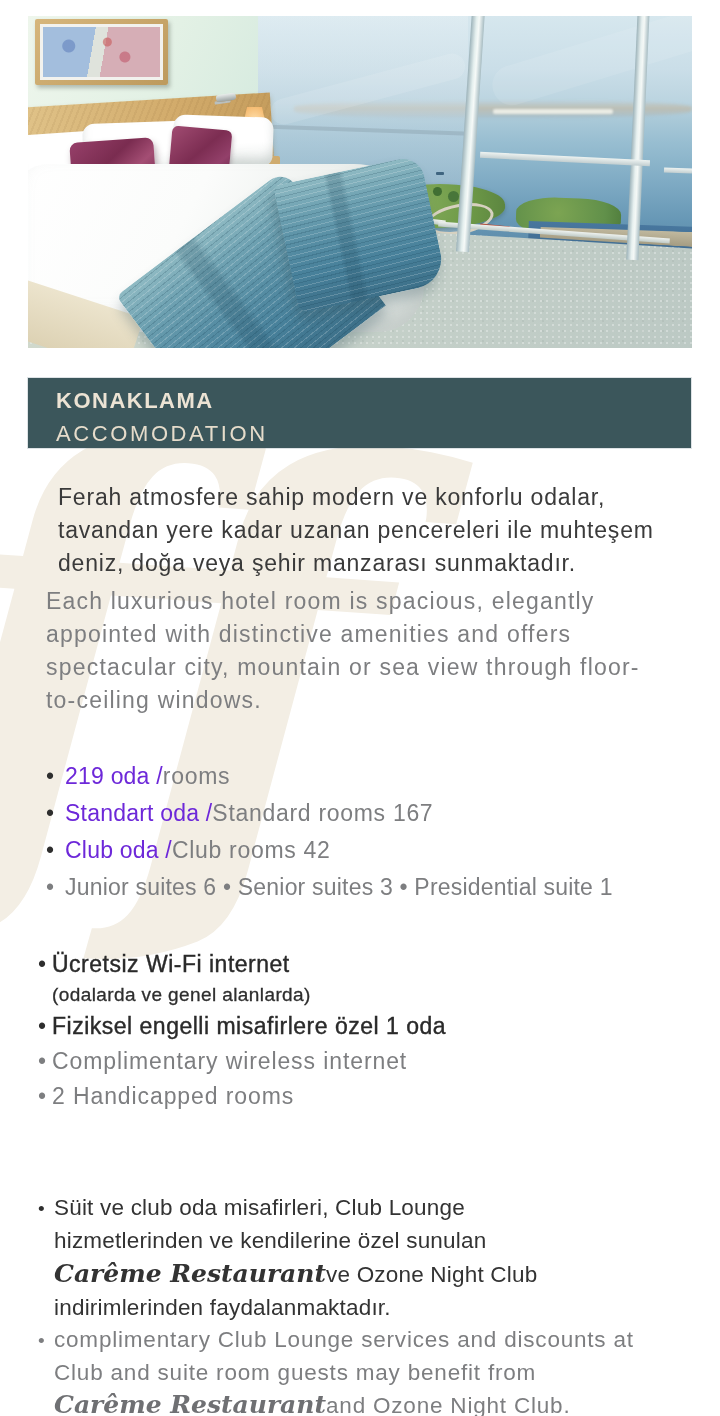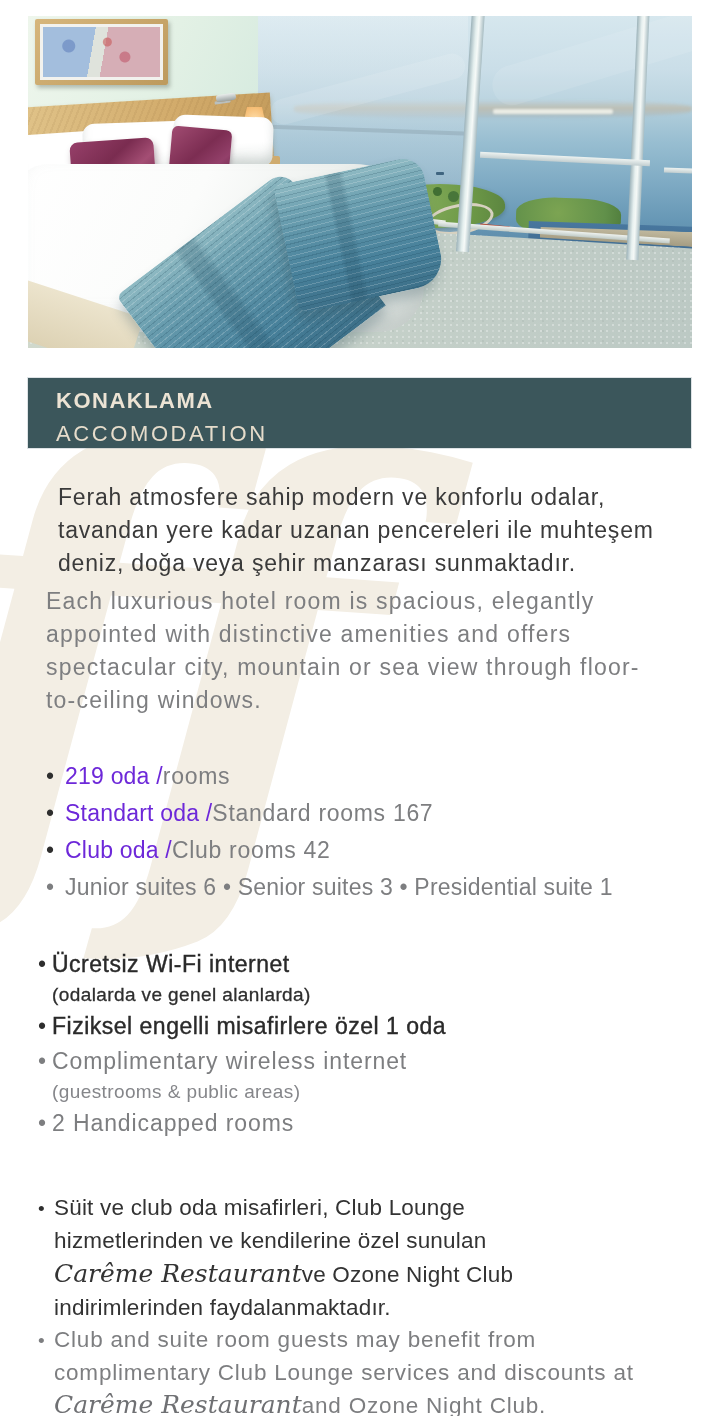--- a/index.html
+++ b/index.html
@@ -141,21 +141,21 @@
   .amen .dark .sub{color:#2e2e2e;-webkit-text-stroke:.3px #2e2e2e}
   .amen .gray .main{color:#7d7e80;letter-spacing:.9px}
   .amen .gray .sub{color:#85868a}
   .amen .li + .li{margin-top:2px}
 
   .club{position:absolute;left:38px;top:1191px;font-size:22.5px}
   .club .li{display:flex;align-items:baseline;white-space:nowrap}
   .club .dot{width:16px;flex:none;font-size:19px}
   .club .tr .ln{line-height:33px;color:#333333;letter-spacing:.2px}
   .club .en .ln{line-height:32.5px;color:#7d7e80;letter-spacing:.8px}
-  .script{font-family:"DejaVu Serif",serif;font-style:italic;font-weight:normal;font-size:25px;letter-spacing:0}
+  .script{font-family:"DejaVu Serif",serif;font-style:italic;font-weight:bold;font-size:25px;letter-spacing:0}
   .club .en .script{color:#6f7073}
   .club .gap{}
 </style>
 </head>
 <body>
 
 <div class="watermark">ff</div>
 
 <div class="photo">
   <div class="ph sky"></div>
@@ -252,21 +252,20 @@
     <div class="li dark">
       <span class="dot dot-dark">•</span>
       <div>
         <div class="main">Fiziksel engelli misafirlere özel 1 oda</div>
       </div>
     </div>
     <div class="li gray">
       <span class="dot dot-gray">•</span>
       <div>
         <div class="main">Complimentary wireless internet</div>
-        <div class="sub">(guestrooms &amp; public areas)</div>
       </div>
     </div>
     <div class="li gray">
       <span class="dot dot-gray">•</span>
       <div>
         <div class="main">2 Handicapped rooms</div>
       </div>
     </div>
   </div>
 
@@ -278,22 +277,22 @@
         <div class="ln">hizmetlerinden ve kendilerine özel sunulan</div>
         <div class="ln">
           <span class="script">Carême Restaurant</span><span class="gap">ve Ozone Night Club</span>
         </div>
         <div class="ln">indirimlerinden faydalanmaktadır.</div>
       </div>
     </div>
     <div class="li en">
       <span class="dot dot-gray">•</span>
       <div>
+        <div class="ln">complimentary Club Lounge services and discounts at</div>
         <div class="ln">Club and suite room guests may benefit from</div>
-        <div class="ln">complimentary Club Lounge services and discounts at</div>
         <div class="ln">
           <span class="script">Carême Restaurant</span><span class="gap">and Ozone Night Club.</span>
         </div>
       </div>
     </div>
   </div>
 
 </div>
 
 </body></html>

